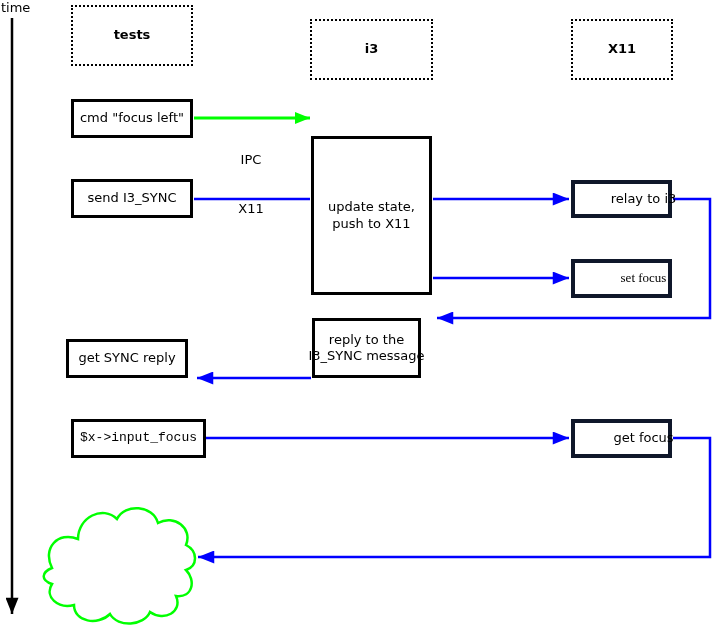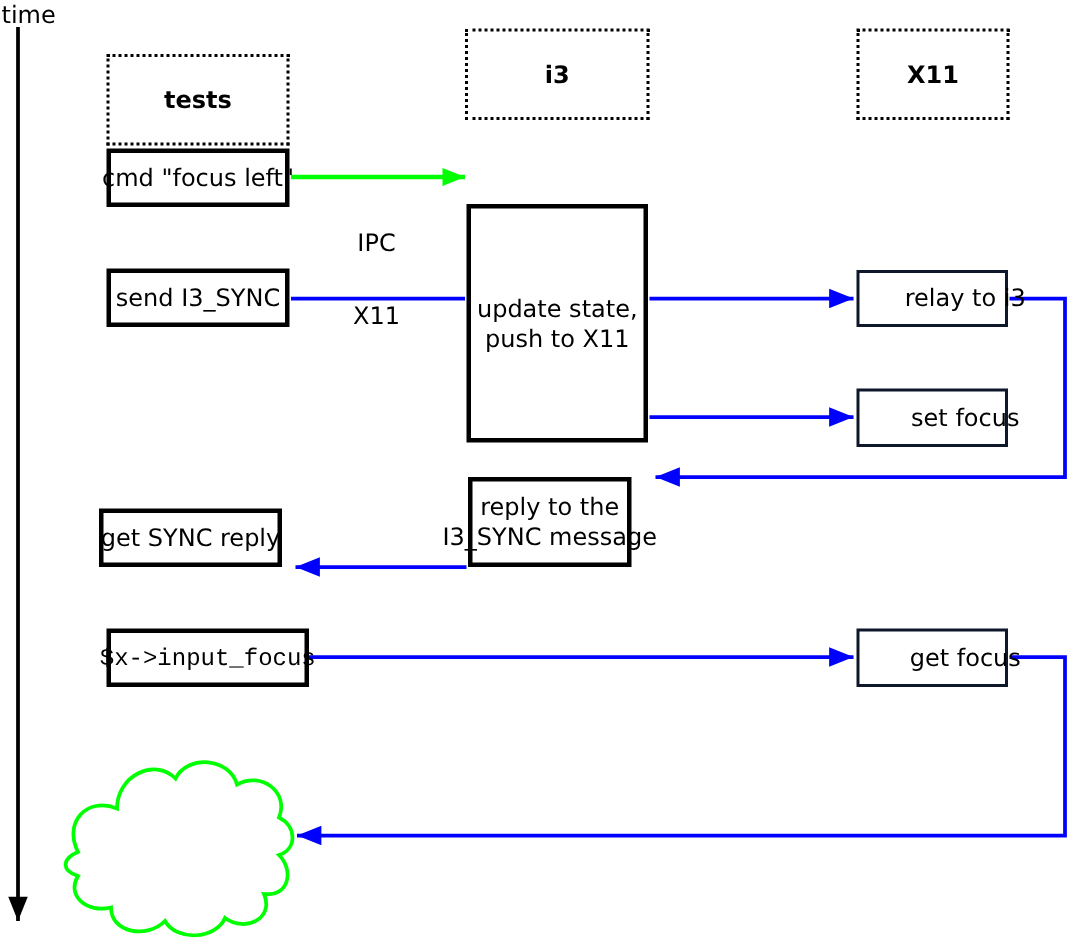--- a/index.html
+++ b/index.html
@@ -2,21 +2,21 @@
 <html><head>
 <meta charset="utf-8">
 <style>
   html, body { margin: 0; padding: 0; background: #ffffff; }
   #canvas {
     position: relative;
     width: 713px;
     height: 630px;
     background: #ffffff;
     font-family: "DejaVu Sans", "Liberation Sans", sans-serif;
-    font-size: 16px;
+    font-size: 13px;
     color: #000000;
     overflow: hidden;
   }
   #edges-svg {
     position: absolute;
     left: 0; top: 0;
     width: 713px; height: 630px;
     pointer-events: none;
   }
   .box {
@@ -28,21 +28,21 @@
     justify-content: center;
     text-align: center;
     line-height: 1.25;
   }
   .box .lbl { white-space: pre; }
   .hdr {
     border: 2px dotted #000000;
     font-weight: bold;
   }
   .black-node { border: 3px solid #000000; }
-  .blue-node  { border: 2px solid #0f172a; padding-left: 44px; }
+  .blue-node  { border: 4px solid #0f172a; padding-left: 44px; }
   .edge-label {
     position: absolute;
     text-align: center;
     white-space: nowrap;
   }
   .free-label {
     position: absolute;
     white-space: nowrap;
   }
   .cloud-label {
@@ -95,21 +95,21 @@
              C 196 580, 193 598, 176 596
              C 183 612, 164 622, 150 612
              C 144 626, 118 628, 110 614
              C 98 626, 74 622, 74 605
              C 58 609, 44 597, 52 584
              C 40 580, 42 572, 52 568 Z" stroke="#00ff00" stroke-width="2.5" fill="#ffffff"></path>
   </svg>
 
   <div class="free-label" style="left:1px; top:0px;">time</div>
 
-  <div class="box hdr" style="left:71px; top:36px; width:122px; height:61px;">
+  <div class="box hdr" style="left:71px; top:5px; width:122px; height:61px;">
     <span class="lbl">tests</span>
   </div>
   <div class="box hdr" style="left:310px; top:19px; width:123px; height:61px;">
     <span class="lbl">i3</span>
   </div>
   <div class="box hdr" style="left:571px; top:19px; width:102px; height:61px;">
     <span class="lbl">X11</span>
   </div>
 
   <div class="box black-node" style="left:71px; top:99px; width:122px; height:39px;">
@@ -130,21 +130,21 @@
 push to X11</span>
   </div>
   <div class="box black-node" style="left:312px; top:318px; width:109px; height:60px;">
     <span class="lbl">reply to the
 I3_SYNC message</span>
   </div>
 
   <div class="box blue-node" style="left:571px; top:180px; width:101px; height:38px;">
     <span class="lbl">relay to i3</span>
   </div>
-  <div class="box blue-node" style="left:571px; top:259px; width:101px; height:39px;">
+  <div class="box blue-node" style="left:571px; top:259px; width:101px; height:39px;font-family:Liberation Serif, serif;">
     <span class="lbl">set focus</span>
   </div>
   <div class="box blue-node" style="left:571px; top:419px; width:101px; height:39px;">
     <span class="lbl">get focus</span>
   </div>
 
   <div class="edge-label" style="left:227px; top:120px; width:48px;margin-top:32px;">IPC</div>
   <div class="edge-label" style="left:227px; top:201px; width:48px;">X11</div>
 
 

